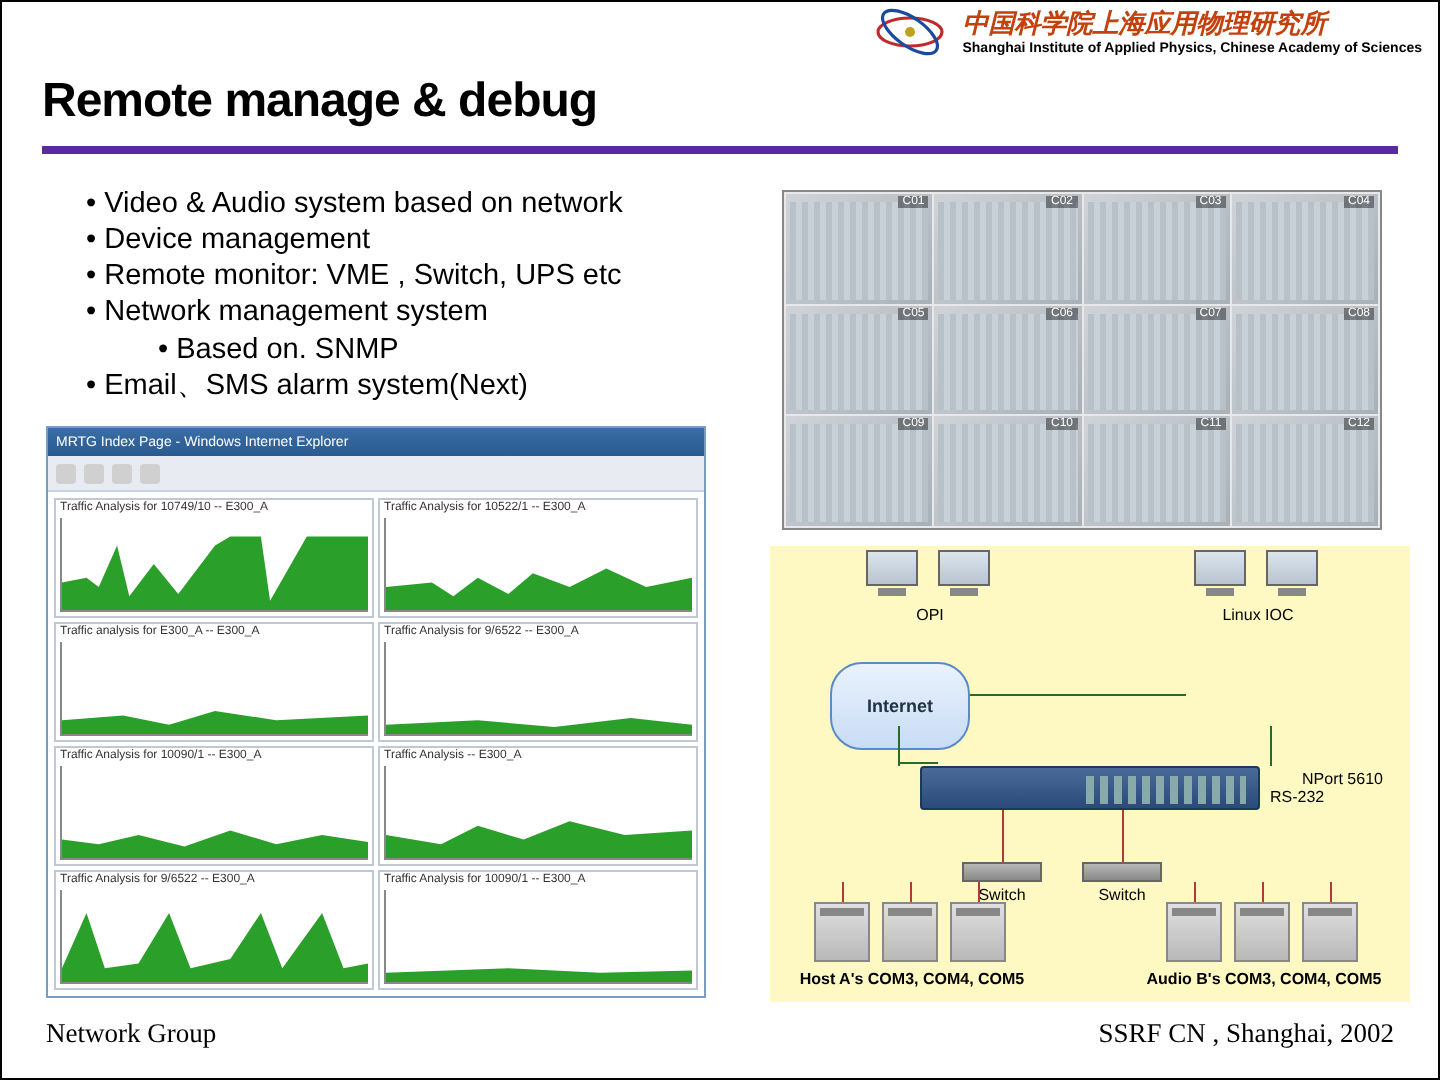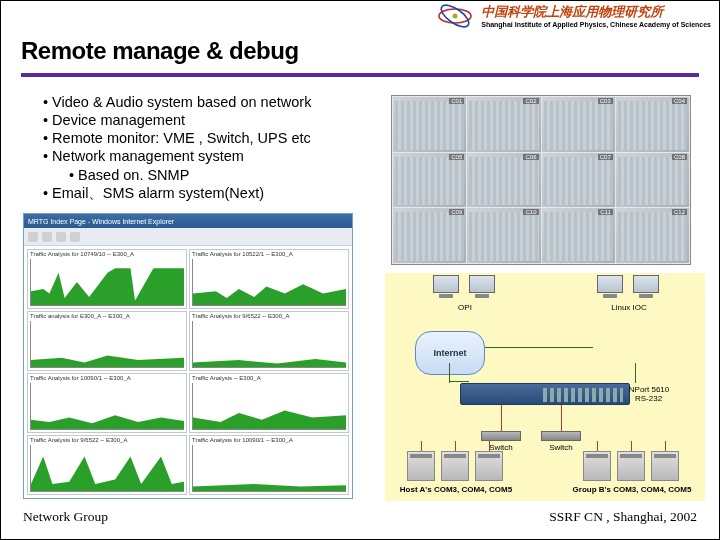--- a/index.html
+++ b/index.html
@@ -32,21 +32,21 @@
     border-top: 3px solid #5a2aa0;
     border-bottom: 1px solid #5a2aa0;
     height: 2px;
   }
   .bullets {
     position: absolute; top: 92px; left: 42px;
     font-size: 14.5px; font-family: Arial, sans-serif;
     line-height: 1.25;
   }
   .bullets div { white-space: nowrap; }
-  .sub { margin-left: 26px; }
+  .sub { margin-left: 36px; }
   .charts {
     position: absolute; top: 212px; left: 22px;
     width: 330px; height: 286px;
     border: 1px solid #7a9cc0;
     background: #f4f6f9;
     display: flex; flex-direction: column;
   }
   .charts-titlebar {
     height: 14px; background: linear-gradient(#3a6ea5,#2a5a90);
     display: flex; align-items: center; padding: 0 4px;
@@ -289,21 +289,21 @@
   <div class="pc" style="left:246px;top:2px">
       <div class="mon"></div>
       <div class="base"></div>
     </div>
   <div class="node-label" style="left:212px;top:30px;width:64px">Linux IOC</div>
 
   <div class="cloud" style="left:30px;top:58px">Internet</div>
   <div class="wire h" style="left:100px;top:74px;width:108px"></div>
 
   <div class="switch" style="left:75px;top:110px"></div>
-  <div class="node-label" style="left:234px;top:112px;width:60px;text-align:center">NPort 5610</div>
+  <div class="node-label" style="left:266px;top:112px;width:60px;text-align:left">NPort 5610</div>
   <div class="node-label" style="left:250px;top:121px;width:50px;text-align:left">RS-232</div>
   <div class="wire v" style="left:64px;top:90px;height:20px"></div>
   <div class="wire v" style="left:250px;top:90px;height:20px"></div>
   <div class="wire h" style="left:64px;top:108px;width:20px"></div>
 
   <div class="small-switch" style="left:96px;top:158px"></div>
   <div class="small-switch" style="left:156px;top:158px"></div>
   <div class="node-label" style="left:94px;top:170px;width:44px">Switch</div>
   <div class="node-label" style="left:154px;top:170px;width:44px">Switch</div>
   <div class="wire v red" style="left:116px;top:132px;height:26px"></div>
@@ -316,17 +316,17 @@
   <div class="server" style="left:232px;top:178px"></div>
   <div class="server" style="left:266px;top:178px"></div>
   <div class="wire v red" style="left:36px;top:168px;height:10px"></div>
   <div class="wire v red" style="left:70px;top:168px;height:10px"></div>
   <div class="wire v red" style="left:104px;top:168px;height:10px"></div>
   <div class="wire v red" style="left:212px;top:168px;height:10px"></div>
   <div class="wire v red" style="left:246px;top:168px;height:10px"></div>
   <div class="wire v red" style="left:280px;top:168px;height:10px"></div>
 
   <div class="node-label" style="left:6px;top:212px;width:130px;font-weight:bold">Host A's COM3, COM4, COM5</div>
-  <div class="node-label" style="left:182px;top:212px;width:130px;font-weight:bold">Group B's COM3, COM4, COM5</div>
+  <div class="node-label" style="left:182px;top:212px;width:130px;font-weight:bold">Audio B's COM3, COM4, COM5</div>
 </div>
 
 <div class="footer-left">Network Group</div>
 <div class="footer-right">SSRF CN , Shanghai, 2002</div>
 
 </body></html>

